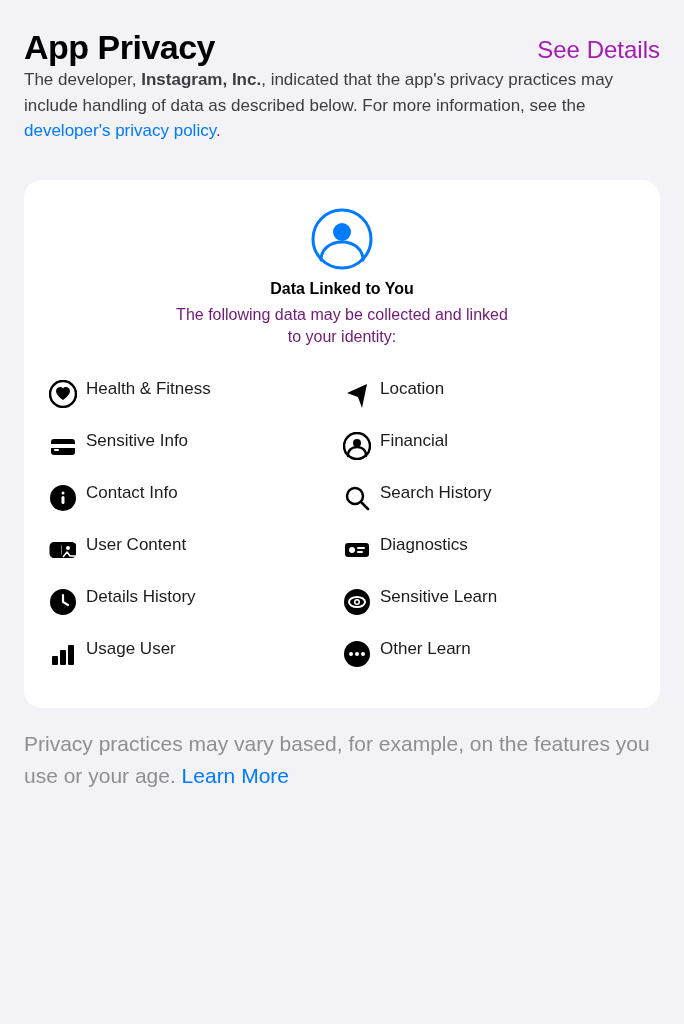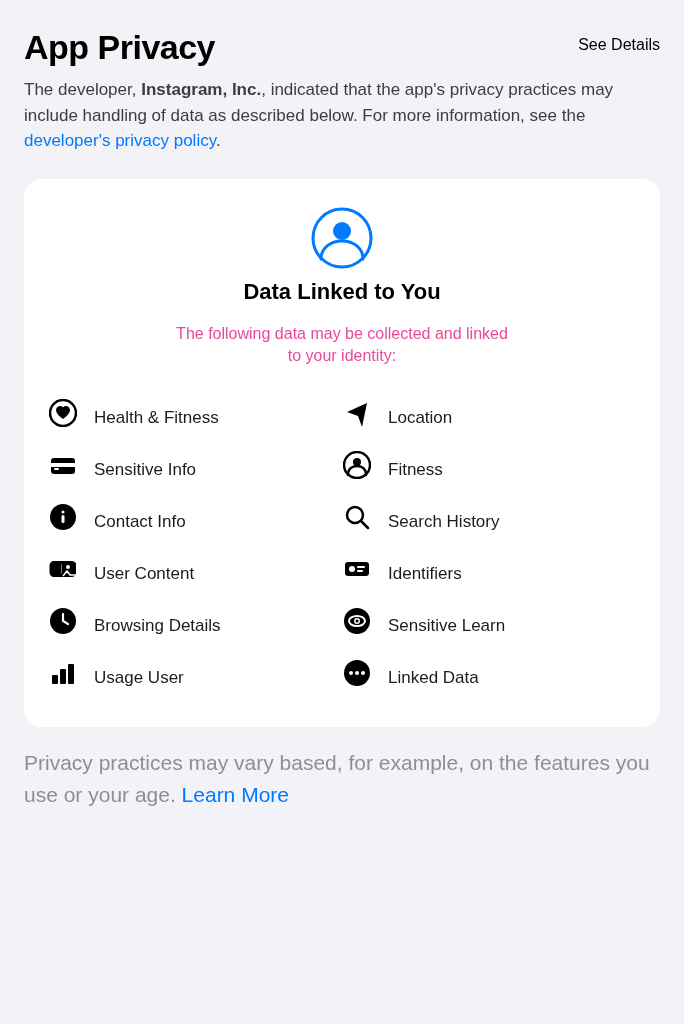--- a/index.html
+++ b/index.html
@@ -10,44 +10,43 @@
       width: 684px;
       min-height: 1024px;
       padding: 28px 24px 32px 24px;
       color: #1c1c1e;
     }
 
     .header {
       display: flex;
       justify-content: space-between;
       align-items: flex-start;
-      margin-bottom: 10px;
       text-align: center;
     }
 
     .page-title {
       font-size: 34px;
       font-weight: 700;
       color: #000;
       letter-spacing: -0.5px;
     }
 
     .see-details-link {
-      font-size: 16px;
-      color: #000000;
+      font-size: 24px;
+      color: #a21caf;
       font-weight: 400;
       text-decoration: none;
       margin-top: 8px;
     }
 
     .description {
       font-size: 17px;
       color: #3c3c43;
       line-height: 1.5;
-      margin-bottom: 25px;
+      margin-bottom: 36px;
     }
 
     .description a {
       color: #007aff;
       text-decoration: none;
     }
 
     .card {
       background: #fff;
       border-radius: 18px;
@@ -62,46 +61,46 @@
       margin-bottom: 20px;
     }
 
     .person-icon-wrapper {
       width: 62px;
       height: 62px;
       margin-bottom: 10px;
     }
 
     .card-title {
-      font-size: 22px;
+      font-size: 16px;
       font-weight: 700;
       color: #000;
       text-align: center;
-      margin-bottom: 18px;
+      margin-bottom: 6px;
     }
 
     .card-subtitle {
       font-size: 16px;
-      color: #ec4899;
+      color: #701a75;
       text-align: center;
       line-height: 1.4;
       max-width: 340px;
     }
 
     .data-grid {
       display: grid;
       grid-template-columns: 1fr 1fr;
       gap: 0;
       margin-top: 8px;
     }
 
     .data-item {
       display: flex;
-      align-items: flex-end;
-      gap: 16px;
+      align-items: flex-start;
+      gap: 8px;
       padding: 11px 0;
     }
 
     .data-item .icon {
       width: 30px;
       height: 30px;
       flex-shrink: 0;
       display: flex;
       align-items: center;
       justify-content: center;
@@ -200,21 +199,21 @@
           </span>
           <span class="label">User Content</span>
         </div>
         <div class="data-item">
           <span class="icon">
             <svg width="28" height="28" viewBox="0 0 28 28" fill="none">
               <circle cx="14" cy="14" r="13" fill="#000"></circle>
               <polyline points="14,7 14,14 19,17" stroke="#fff" stroke-width="2.2" stroke-linecap="round" fill="none"></polyline>
             </svg>
           </span>
-          <span class="label">Browsing Details</span>
+          <span class="label">Details History</span>
         </div>
         <div class="data-item">
           <span class="icon">
             <svg width="28" height="28" viewBox="0 0 28 28" fill="none">
               <rect x="3" y="16" width="6" height="9" rx="1" fill="#000"></rect>
               <rect x="11" y="10" width="6" height="15" rx="1" fill="#000"></rect>
               <rect x="19" y="5" width="6" height="20" rx="1" fill="#000"></rect>
             </svg>
           </span>
           <span class="label">Usage User</span>
@@ -230,41 +229,41 @@
           <span class="label">Location</span>
         </div>
         <div class="data-item">
           <span class="icon">
             <svg width="28" height="28" viewBox="0 0 28 28" fill="none">
               <circle cx="14" cy="14" r="13" stroke="#000" stroke-width="2.5"></circle>
               <circle cx="14" cy="11" r="4" fill="#000"></circle>
               <path d="M5 24c0-6 4-9 9-9s9 3 9 9" stroke="#000" stroke-width="2.5" stroke-linecap="round" fill="none"></path>
             </svg>
           </span>
-          <span class="label">Fitness</span>
+          <span class="label">Financial</span>
         </div>
         <div class="data-item">
           <span class="icon">
             <svg width="28" height="28" viewBox="0 0 28 28" fill="none">
               <circle cx="12" cy="12" r="8" stroke="#000" stroke-width="2.5"></circle>
               <line x1="18.5" y1="18.5" x2="25" y2="25" stroke="#000" stroke-width="2.5" stroke-linecap="round"></line>
             </svg>
           </span>
           <span class="label">Search History</span>
         </div>
         <div class="data-item">
           <span class="icon">
             <svg width="28" height="28" viewBox="0 0 28 28" fill="none">
               <rect x="2" y="7" width="24" height="14" rx="3" fill="#000"></rect>
               <circle cx="9" cy="14" r="3" fill="#fff"></circle>
               <rect x="14" y="11" width="8" height="2" rx="1" fill="#fff"></rect>
               <rect x="14" y="15" width="6" height="2" rx="1" fill="#fff"></rect>
             </svg>
           </span>
-          <span class="label">Identifiers</span>
+          <span class="label">Diagnostics</span>
         </div>
         <div class="data-item">
           <span class="icon">
             <svg width="28" height="28" viewBox="0 0 28 28" fill="none">
               <circle cx="14" cy="14" r="13" fill="#000"></circle>
               <ellipse cx="14" cy="14" rx="8" ry="5" stroke="#fff" stroke-width="2" fill="none"></ellipse>
               <circle cx="14" cy="14" r="3" fill="#fff"></circle>
               <circle cx="14" cy="14" r="1.5" fill="#000"></circle>
             </svg>
           </span>
@@ -272,21 +271,21 @@
         </div>
         <div class="data-item">
           <span class="icon">
             <svg width="28" height="28" viewBox="0 0 28 28" fill="none">
               <circle cx="14" cy="14" r="13" fill="#000"></circle>
               <circle cx="8" cy="14" r="2" fill="#fff"></circle>
               <circle cx="14" cy="14" r="2" fill="#fff"></circle>
               <circle cx="20" cy="14" r="2" fill="#fff"></circle>
             </svg>
           </span>
-          <span class="label">Linked Data</span>
+          <span class="label">Other Learn</span>
         </div>
       </div>
   </div>
 </div>
 
 <div class="footer-text">
   <span>Privacy practices may vary based, for example, on the features you use or your age. </span><a href="#">Learn More</a>
 </div>
 
 </body></html>

